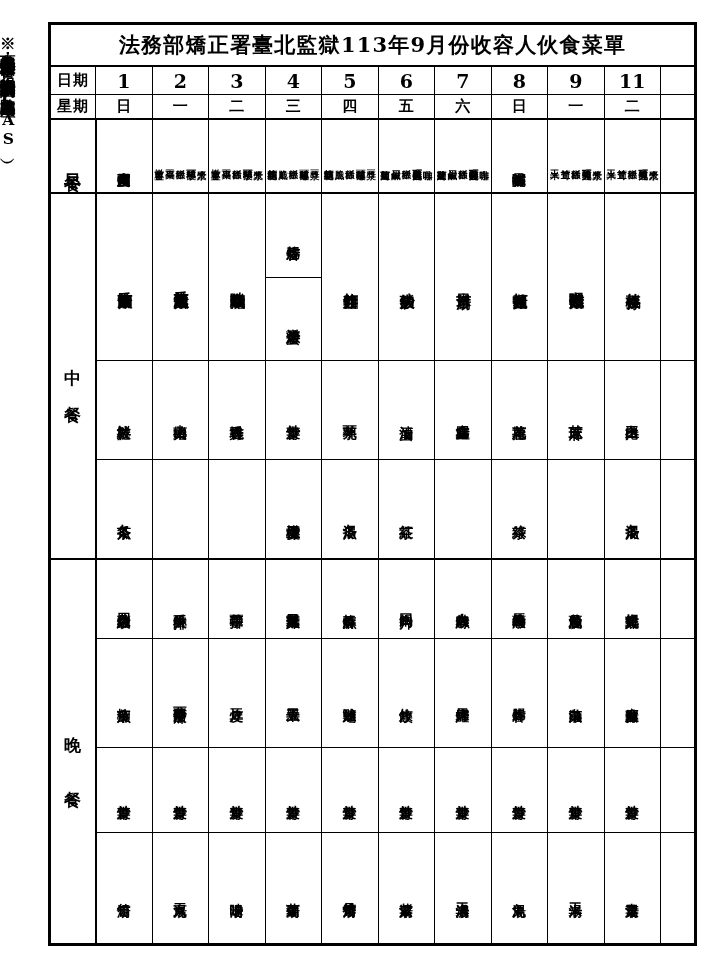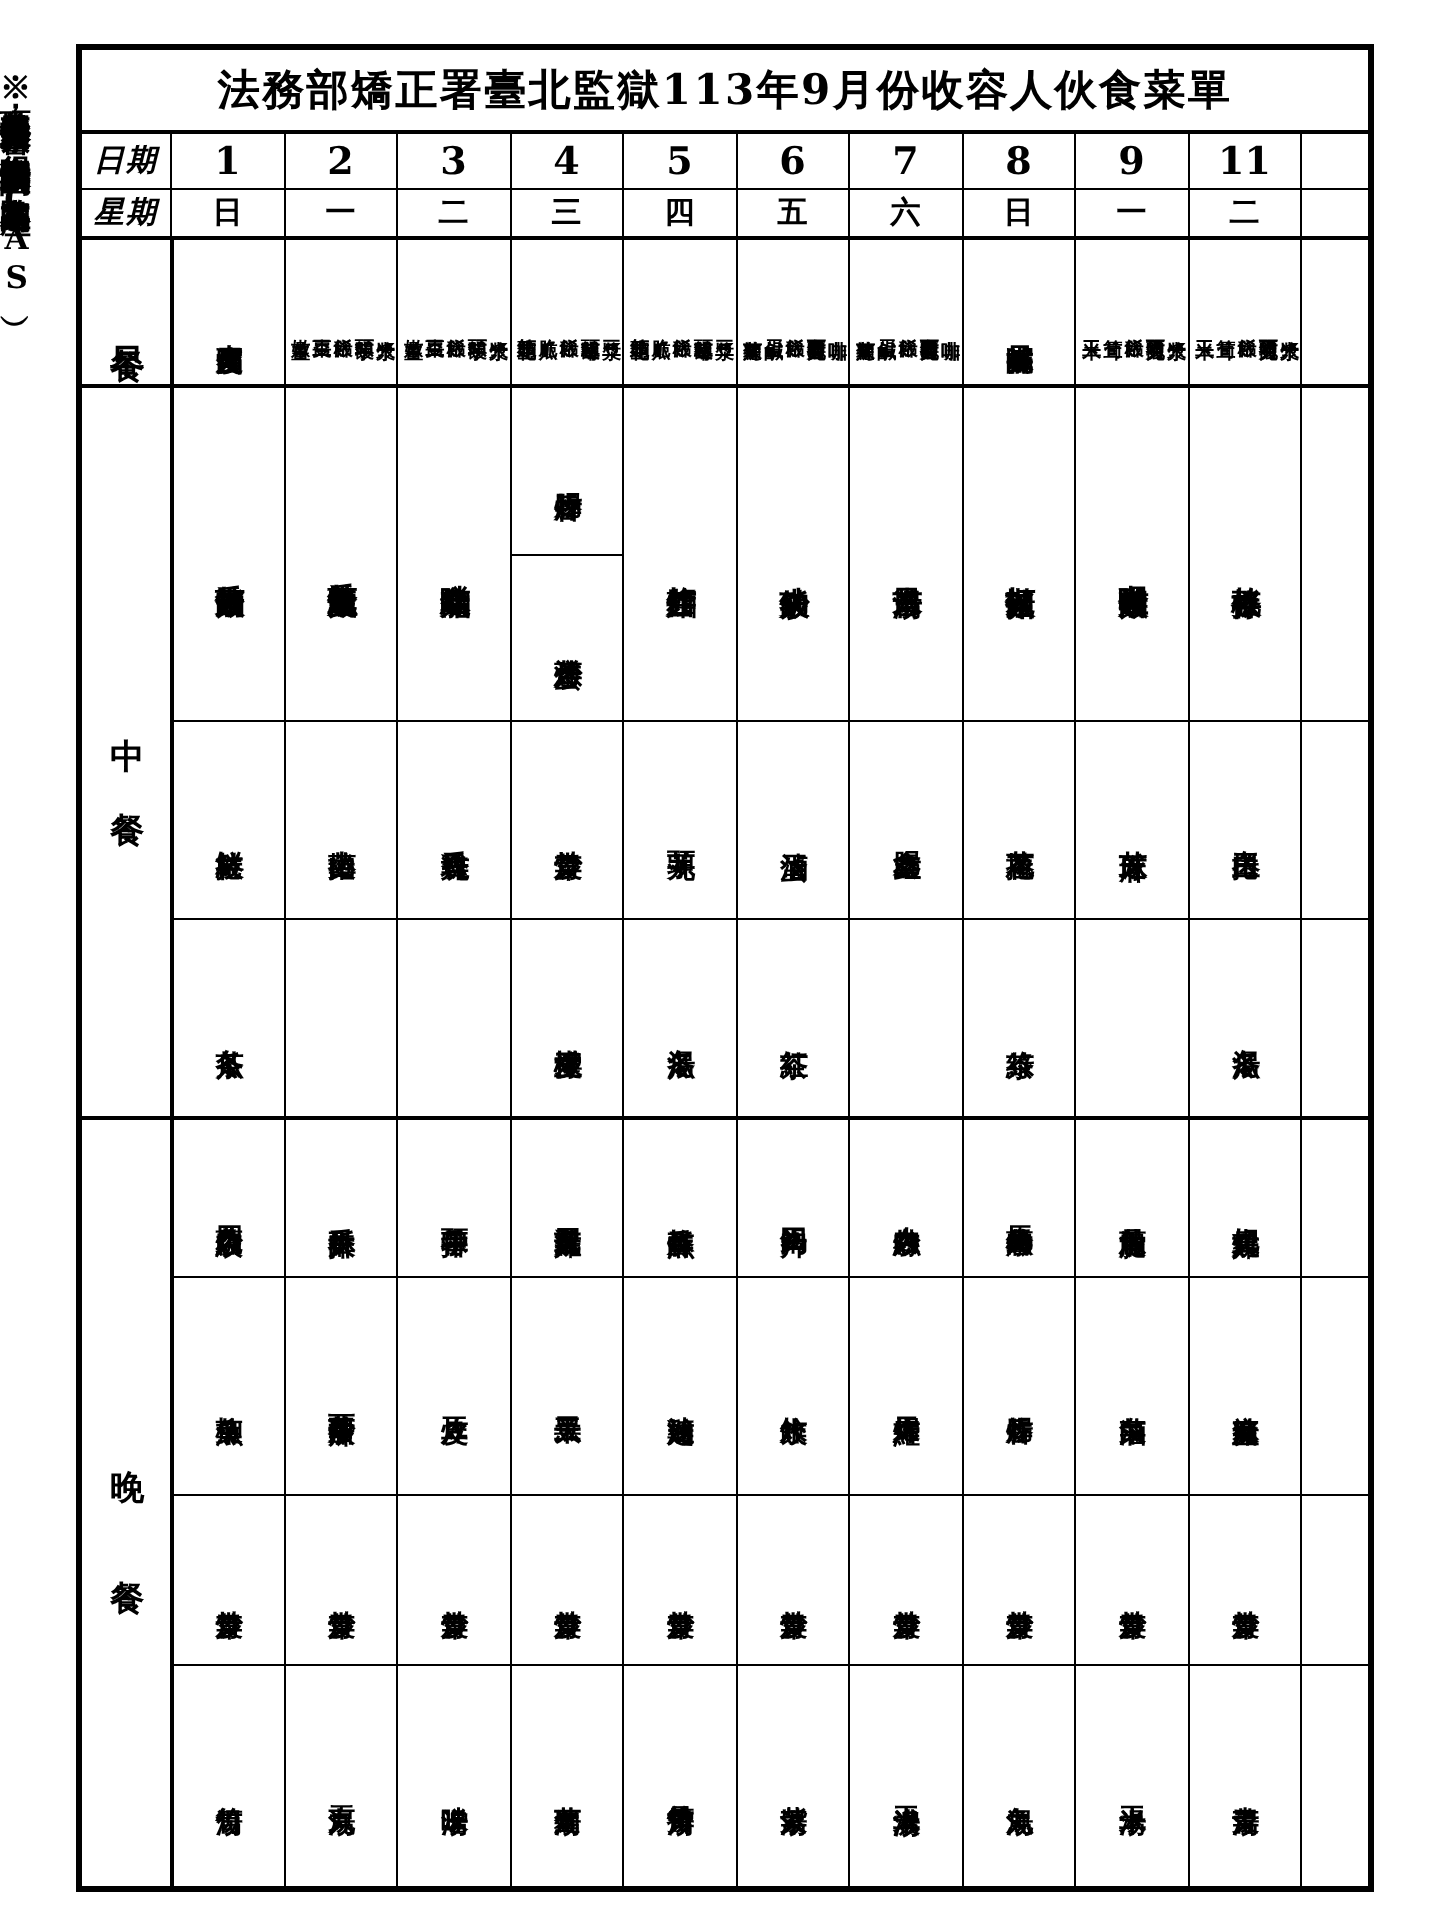--- a/index.html
+++ b/index.html
@@ -50,20 +50,21 @@
   .table-wrap {
     width: 660px;
     padding-top: 22px;
     box-sizing: border-box;
   }
   table.menu {
     border-collapse: collapse;
     width: 623px;
     table-layout: fixed;
     border: 3px solid #000;
+    margin-left: 10px;
   }
   table.menu td, table.menu th {
     border: 1px solid #000;
     text-align: center;
     vertical-align: middle;
     padding: 0;
     font-weight: 600;
   }
   
   .title-cell {
@@ -71,21 +72,20 @@
     height: 40px;
     font-size: 21px;
     letter-spacing: 1.2px;
     font-weight: 700;
     white-space: nowrap;
   }
   .hdr-label {
     width: 46px;
     font-size: 15px;
     letter-spacing: 1px;
-    font-style: italic;
   }
   .hdr-num {
     height: 27px;
     font-size: 19px;
     font-family: "DejaVu Serif", "Liberation Serif", serif;
   }
   .hdr-day {
     height: 23px;
     font-size: 15px;
   }

